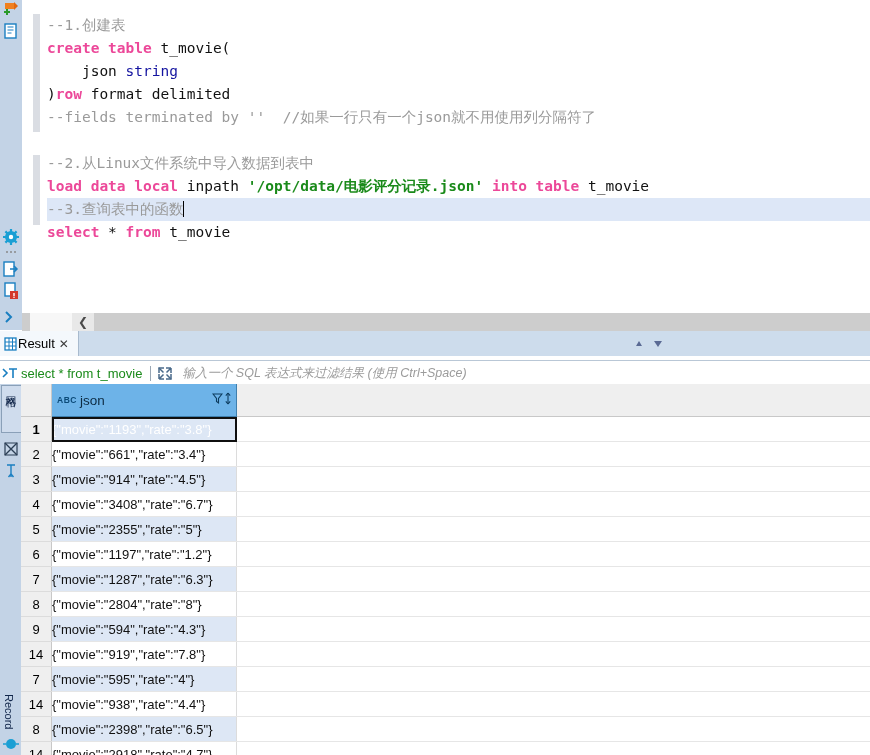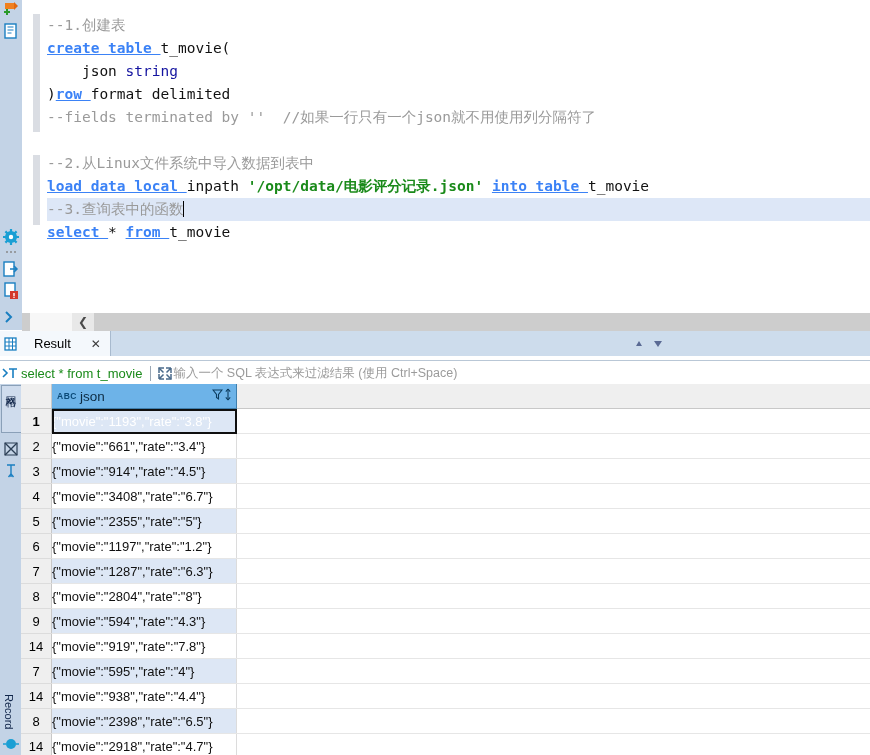--- a/index.html
+++ b/index.html
@@ -34,21 +34,21 @@
   .fold-bar{position:absolute;left:10px;width:7px;background:#dadde3;}
   .code{
     position:absolute;left:24px;top:14px;right:0;
     font-family:"DejaVu Sans Mono","Liberation Mono",monospace;
     font-size:14.5px;
     line-height:23px;
     white-space:pre;
   }
   .code .ln{height:23px;}
   .cmt{color:#9a9a9a;}
-  .kw{color:#3b82f6;font-weight:bold;text-decoration:underline;}
+  .kw{color:#ec4899;font-weight:bold;}
   .typ{color:#1414a0;font-weight:normal;}
   .str{color:#1a8a1a;font-weight:bold;}
   .plain{color:#111;}
   .hl{background:#dde7f7;}
   .caret{
     display:inline-block;width:1px;height:16px;background:#000;
     vertical-align:-3px;
   }
 
   
@@ -68,42 +68,42 @@
 
   
   .tabstrip{
     position:absolute;left:0;top:331px;right:0;height:25px;
     background:#cddcec;
   }
   .tab{
     position:absolute;left:0;top:0;height:25px;
     background:#f4f8fc;
     border-right:1px solid #a8bace;
-    display:flex;align-items:center;gap:17px;
+    display:flex;align-items:center;gap:1px;
     padding:0 9px 0 4px;
     font-size:13px;color:#000;
   }
   .tab .tico{width:13px;height:14px;}
   .tab .close{color:#3a3a3a;font-size:12px;margin-left:3px;}
   .updown{
     position:absolute;right:198px;top:5px;width:40px;height:14px;
   }
 
   
   .filterbar{
     position:absolute;left:0;top:360px;right:0;height:24px;
     background:#ffffff;border-top:1px solid #b9c7d6;border-bottom:1px solid #b9c7d6;
     display:flex;align-items:center;
   }
   .f-ico{width:18px;height:16px;margin-left:1px;flex:none;}
   .f-query{color:#1a8a1a;font-size:13px;margin-left:2px;white-space:nowrap;}
   .f-sep{width:1px;height:15px;background:#9aa7b5;margin:0 6px 0 8px;flex:none;}
   .f-expand{width:16px;height:15px;flex:none;}
   .f-hint{
-    color:#9b9b9b;font-size:12.5px;margin-left:0;white-space:nowrap;
+    color:#9b9b9b;font-style:italic;font-size:12.5px;margin-left:9px;white-space:nowrap;
   }
 
   
   .gridwrap{position:absolute;left:0;top:384px;right:0;bottom:0;background:#fff;}
   .grid-rail{
     position:absolute;left:0;top:0;width:21px;bottom:0;
     background:#c3d3e6;border-right:1px solid #b2c3d8;
   }
   .grail-btn{
     position:absolute;left:1px;top:1px;width:19px;height:46px;
@@ -131,21 +131,21 @@
   }
   th.rn{background:#efefef;border-bottom:1px solid #c8c8c8;}
   td.rn.sel{background:#dbdbdb;font-weight:bold;}
   th.colh{
     width:184px;min-width:184px;
     background:#6db3e8;color:#12344f;
     border-right:1px solid #3f7fad;border-bottom:1px solid #3f7fad;
     text-align:left;font-weight:normal;
   }
   th.filler{background:#efefef;border-bottom:1px solid #c8c8c8;}
-  .colh-in{display:flex;align-items:center;height:24px;padding:0 4px 0 5px;}
+  .colh-in{display:flex;align-items:center;height:32px;padding:0 4px 0 5px;}
   .abc{font-size:8.5px;font-weight:bold;color:#0b4a78;letter-spacing:0.5px;margin-right:3px;}
   .colname{font-size:13.5px;color:#0d2b42;}
   .colh-tools{margin-left:auto;display:flex;align-items:center;gap:1px;}
   td.jsoncell{
     width:184px;min-width:184px;
     border-right:1px solid #dcdcdc;border-bottom:1px solid #e6e6e6;
     padding:0 4px 0 5px;white-space:nowrap;overflow:hidden;
     font-size:12.5px;color:#111;
   }
   td.pad{border-bottom:1px solid #e6e6e6;background:#fff;}

